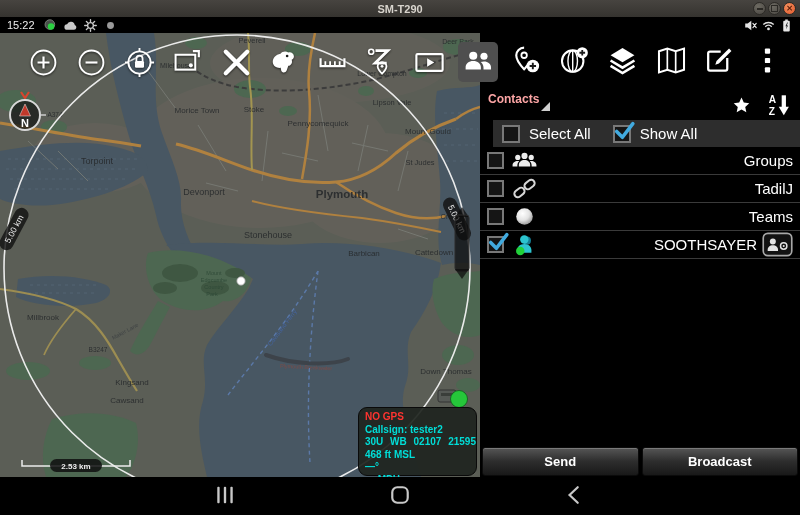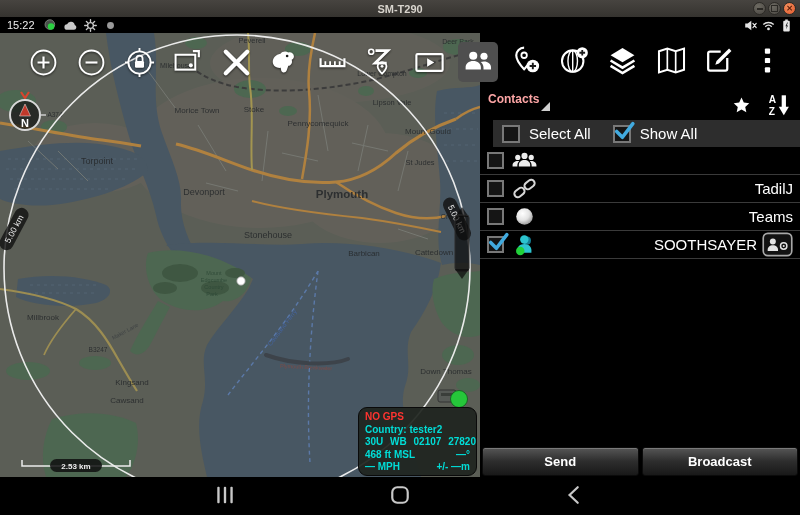--- a/index.html
+++ b/index.html
@@ -20,21 +20,21 @@
   .sys-icons{display:flex;align-items:center;gap:5px;}
   .icon12{width:13px;height:13px;display:flex;align-items:center;}
   .icon12 svg{width:100%;height:100%;}
   
   #map{position:absolute;left:0;top:33px;width:480px;height:444px;background:#5b5e56;overflow:hidden;}
   #map-svg{position:absolute;left:0;top:0;}
   #map-toolbar{position:absolute;left:8px;top:12px;width:438px;display:flex;justify-content:space-between;padding-left:18px;box-sizing:border-box;}
   .mtool{width:34px;height:34px;display:flex;align-items:center;justify-content:center;}
   .mtool svg{width:31px;height:31px;filter:drop-shadow(0 1px 1px rgba(0,0,0,.6));}
   #gps-box{position:absolute;left:358px;top:374px;width:119px;height:69px;background:rgba(31,37,31,.93);border:1px solid #0a0a0a;border-radius:9px;padding:3px 6px 0 6px;box-sizing:border-box;font-size:10px;font-weight:bold;color:#00ddd7;line-height:12.6px;white-space:nowrap;}
-  .gps-row{display:flex;justify-content:space-between;}
+  .gps-row{display:flex;justify-content:space-between;flex-direction:column;}
   .gps-status{color:#ff3430;}
   .gps-coords{word-spacing:4px;}
   
   #panel{position:absolute;left:480px;top:33px;width:320px;height:444px;background:#000;}
   #panel-toolbar{position:absolute;left:-22px;top:9px;width:330px;display:flex;justify-content:space-between;}
   .ptool{width:40px;height:40px;display:flex;align-items:center;justify-content:center;border-radius:5px;}
   .ptool.selected{background:#4f4f4f;}
   .ptool svg{width:31px;height:31px;}
   #panel-header{position:absolute;top:55px;left:0;right:0;height:30px;display:flex;align-items:flex-start;padding:4px 10px 0 8px;box-sizing:border-box;}
   .hdr-title{color:#fca5a5;font-weight:bold;font-size:12px;}
@@ -336,22 +336,22 @@
         <div class="mtool">
           <svg viewBox="0 0 26 26" width="31">
             <rect x="2" y="6" width="22" height="14" rx="1" fill="none" stroke="#fff" stroke-width="1.8"></rect>
             <path d="M11 9.5v7l6-3.5z" fill="#fff"></path>
           </svg>
         </div>
       </div>
 
     <div id="gps-box">
       <div class="gps-status">NO GPS</div>
-      <div>Country: tester2</div>
-      <div class="gps-coords">30U WB 02107 27820</div>
+      <div>Callsign: tester2</div>
+      <div class="gps-coords">30U WB 02107 21595</div>
       <div class="gps-row">
         <span>468 ft MSL</span>
         <span>—°</span>
       </div>
       <div class="gps-row">
         <span>— MPH</span>
         <span>+/- —m</span>
       </div>
     </div>
   </div>
@@ -449,20 +449,21 @@
           <span class="icon">
             <svg viewBox="0 0 26 22">
               <circle cx="13" cy="6.2" r="3.2" fill="#ececec"></circle>
               <circle cx="6" cy="7.8" r="2.7" fill="#ececec"></circle>
               <circle cx="20" cy="7.8" r="2.7" fill="#ececec"></circle>
               <path d="M13 10.4c3.3 0 5.9 2.2 5.9 4.9v1.9H7.1v-1.9c0-2.7 2.6-4.9 5.9-4.9z" fill="#ececec"></path>
               <path d="M6 11.4c.6 0 1.1.1 1.6.3-1.3 1.1-2 2.6-2 4.2v1.3H.6v-1.4c0-2.5 2.4-4.4 5.4-4.4z" fill="#ececec"></path>
               <path d="M20 11.4c3 0 5.4 1.9 5.4 4.4v1.4h-5v-1.3c0-1.6-.7-3.1-2-4.2.5-.2 1-.3 1.6-.3z" fill="#ececec"></path>
             </svg>
           </span>
+          <span class="label">Groups</span>
         </div>
         <div class="c-row">
           <span class="cb"></span>
           <span class="icon">
             <svg viewBox="0 0 26 26">
               <g fill="none" stroke="#d6d6d6" stroke-width="2.1">
                 <rect x="2" y="13.5" width="11.5" height="7.2" rx="3.6" transform="rotate(-38 7.75 17.1)"></rect>
                 <rect x="12.5" y="5.3" width="11.5" height="7.2" rx="3.6" transform="rotate(-38 18.25 8.9)"></rect>
               </g>
             </svg>

